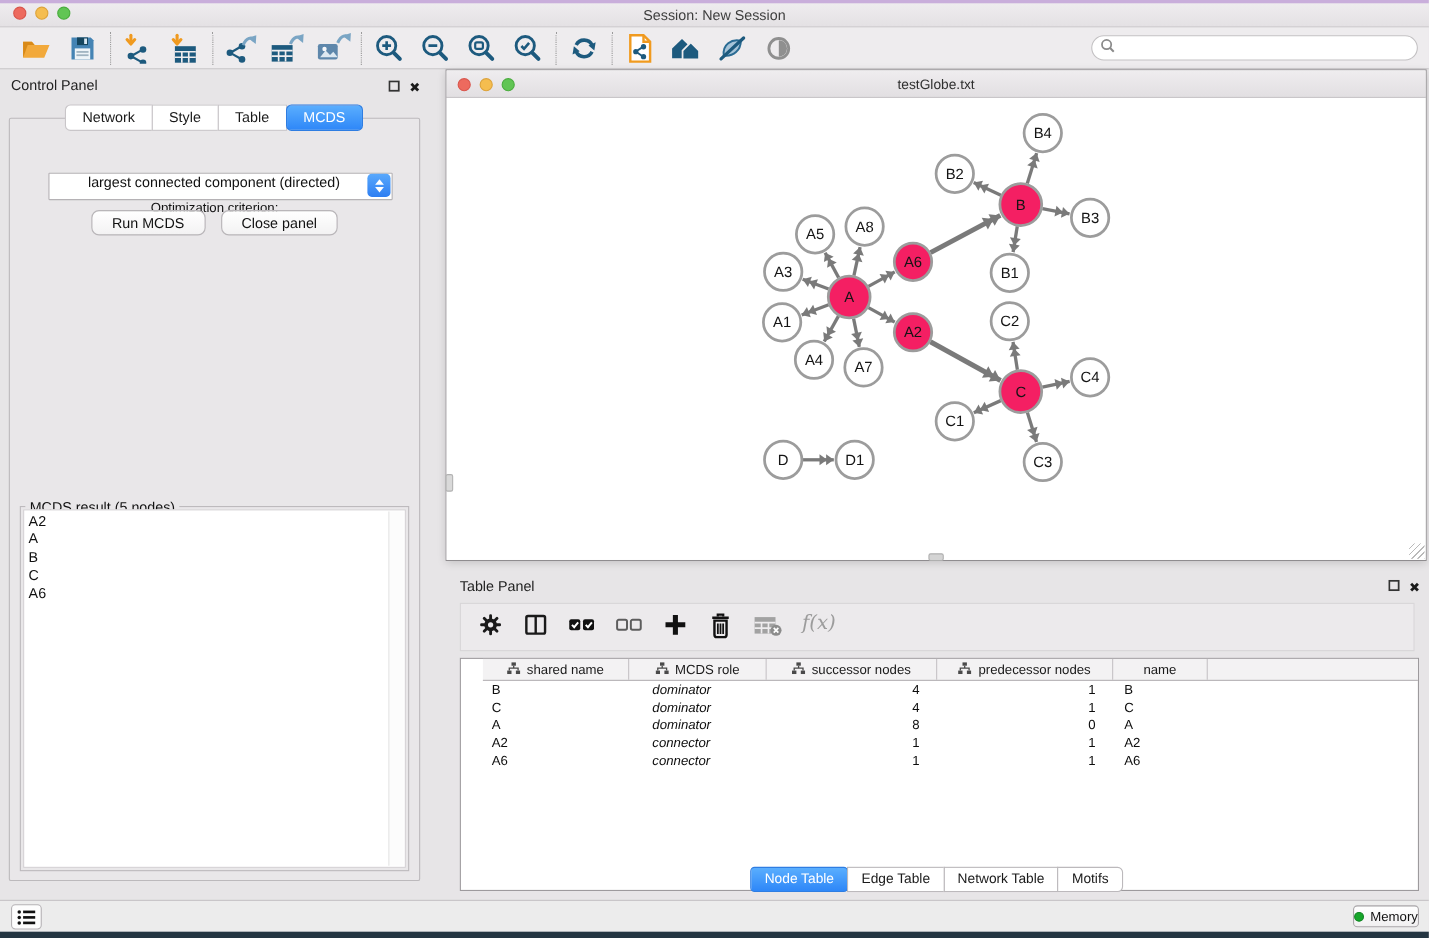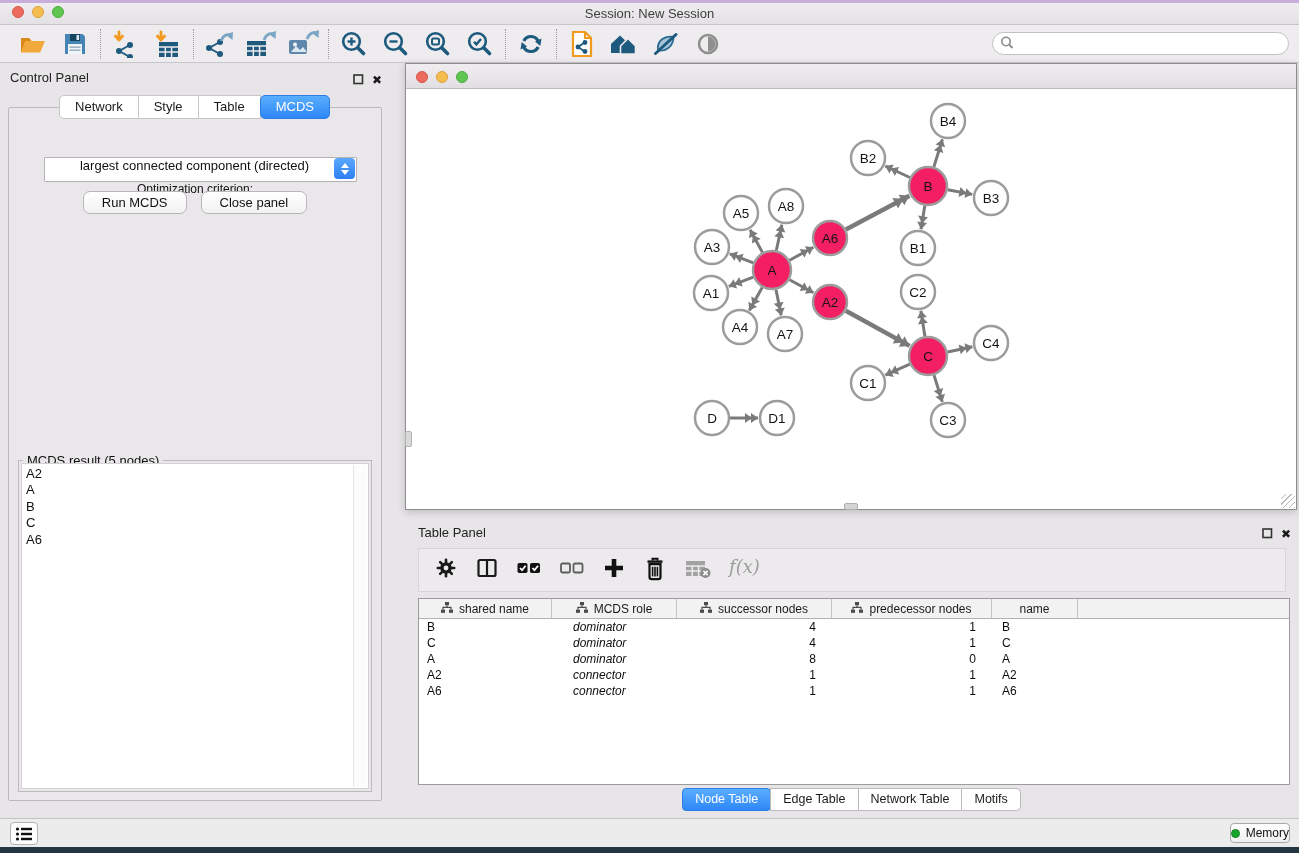--- a/index.html
+++ b/index.html
@@ -73,21 +73,21 @@
   .resize-grip { position:absolute; right:1px; bottom:1px; width:14px; height:14px;
     background:repeating-linear-gradient(135deg, transparent 0 3px, #b9b9b9 3px 4px); }
 
   
   .table-panel { position:absolute; left:405px; top:520px; width:894px; height:292px; }
   .tp-title { position:absolute; left:13px; top:5px; font-size:13px; color:#222; }
   .tp-toolbar { position:absolute; left:13px; top:28px; right:13px; height:44px;
     background:#eceaec; border:1px solid #d8d5d8; display:flex; align-items:center; gap:17px; padding-left:15px; }
   .tico { display:flex; align-items:flex-start; justify-content:center; min-width:24px; height:28px; }
   .fx { font-family:"DejaVu Serif","Liberation Serif",serif; font-style:italic; font-size:18px; color:#9c9c9c; }
-  .datatable { position:absolute; left:13px; top:78px; right:9px; height:187px; background:#fff; border:1px solid #9d9a9d; }
+  .datatable { position:absolute; left:13px; top:78px; right:9px; height:212px; background:#fff; border:1px solid #9d9a9d;padding-left:20px; }
   .thead { display:flex; height:20px; background:#f3f2f3; border-bottom:1px solid #b5b2b5; }
   .th { display:flex; align-items:center; justify-content:center; gap:6px; font-size:12px; color:#1a1a1a; border-right:1px solid #c6c3c6; }
   .th.filler { border-right:none; flex:1; }
   .tr { display:flex; height:16px; align-items:center; }
   .td { font-size:12px; color:#0d0d0d; overflow:hidden; white-space:nowrap; }
   .td.al { text-align:left; padding-left:8px; }
   .td.al2 { text-align:left; padding-left:21px;font-style:italic; }
   .td.ar { text-align:right; padding-right:16px; }
   .td.an { text-align:left; padding-left:10px; }
   .table-tabs { position:absolute; left:0; width:100%; top:268px; display:flex; justify-content:center; }
@@ -341,20 +341,21 @@
     </div>
   </div>
 
   <div class="net-frame">
     <div class="nf-titlebar">
       <div class="lights">
         <span class="light red"></span>
         <span class="light yellow"></span>
         <span class="light green"></span>
       </div>
+      <div class="nf-title">testGlobe.txt</div>
     </div>
     <div class="nf-canvas">
       <svg id="graph" width="890" height="420">
           <defs>
 <marker id="arr" markerUnits="userSpaceOnUse" markerWidth="16" markerHeight="12" refX="14" refY="6" orient="auto">
  <path d="M1,1 L8,6 L1,11 Z" fill="#7a7a7a"></path>
               <path d="M7,1 L14,6 L7,11 Z" fill="#7a7a7a"></path>
             </marker>
 <marker id="arrT" markerUnits="userSpaceOnUse" markerWidth="20" markerHeight="15" refX="17" refY="7" orient="auto">
  <path d="M1,1 L10,7 L1,13 Z" fill="#7a7a7a"></path>

